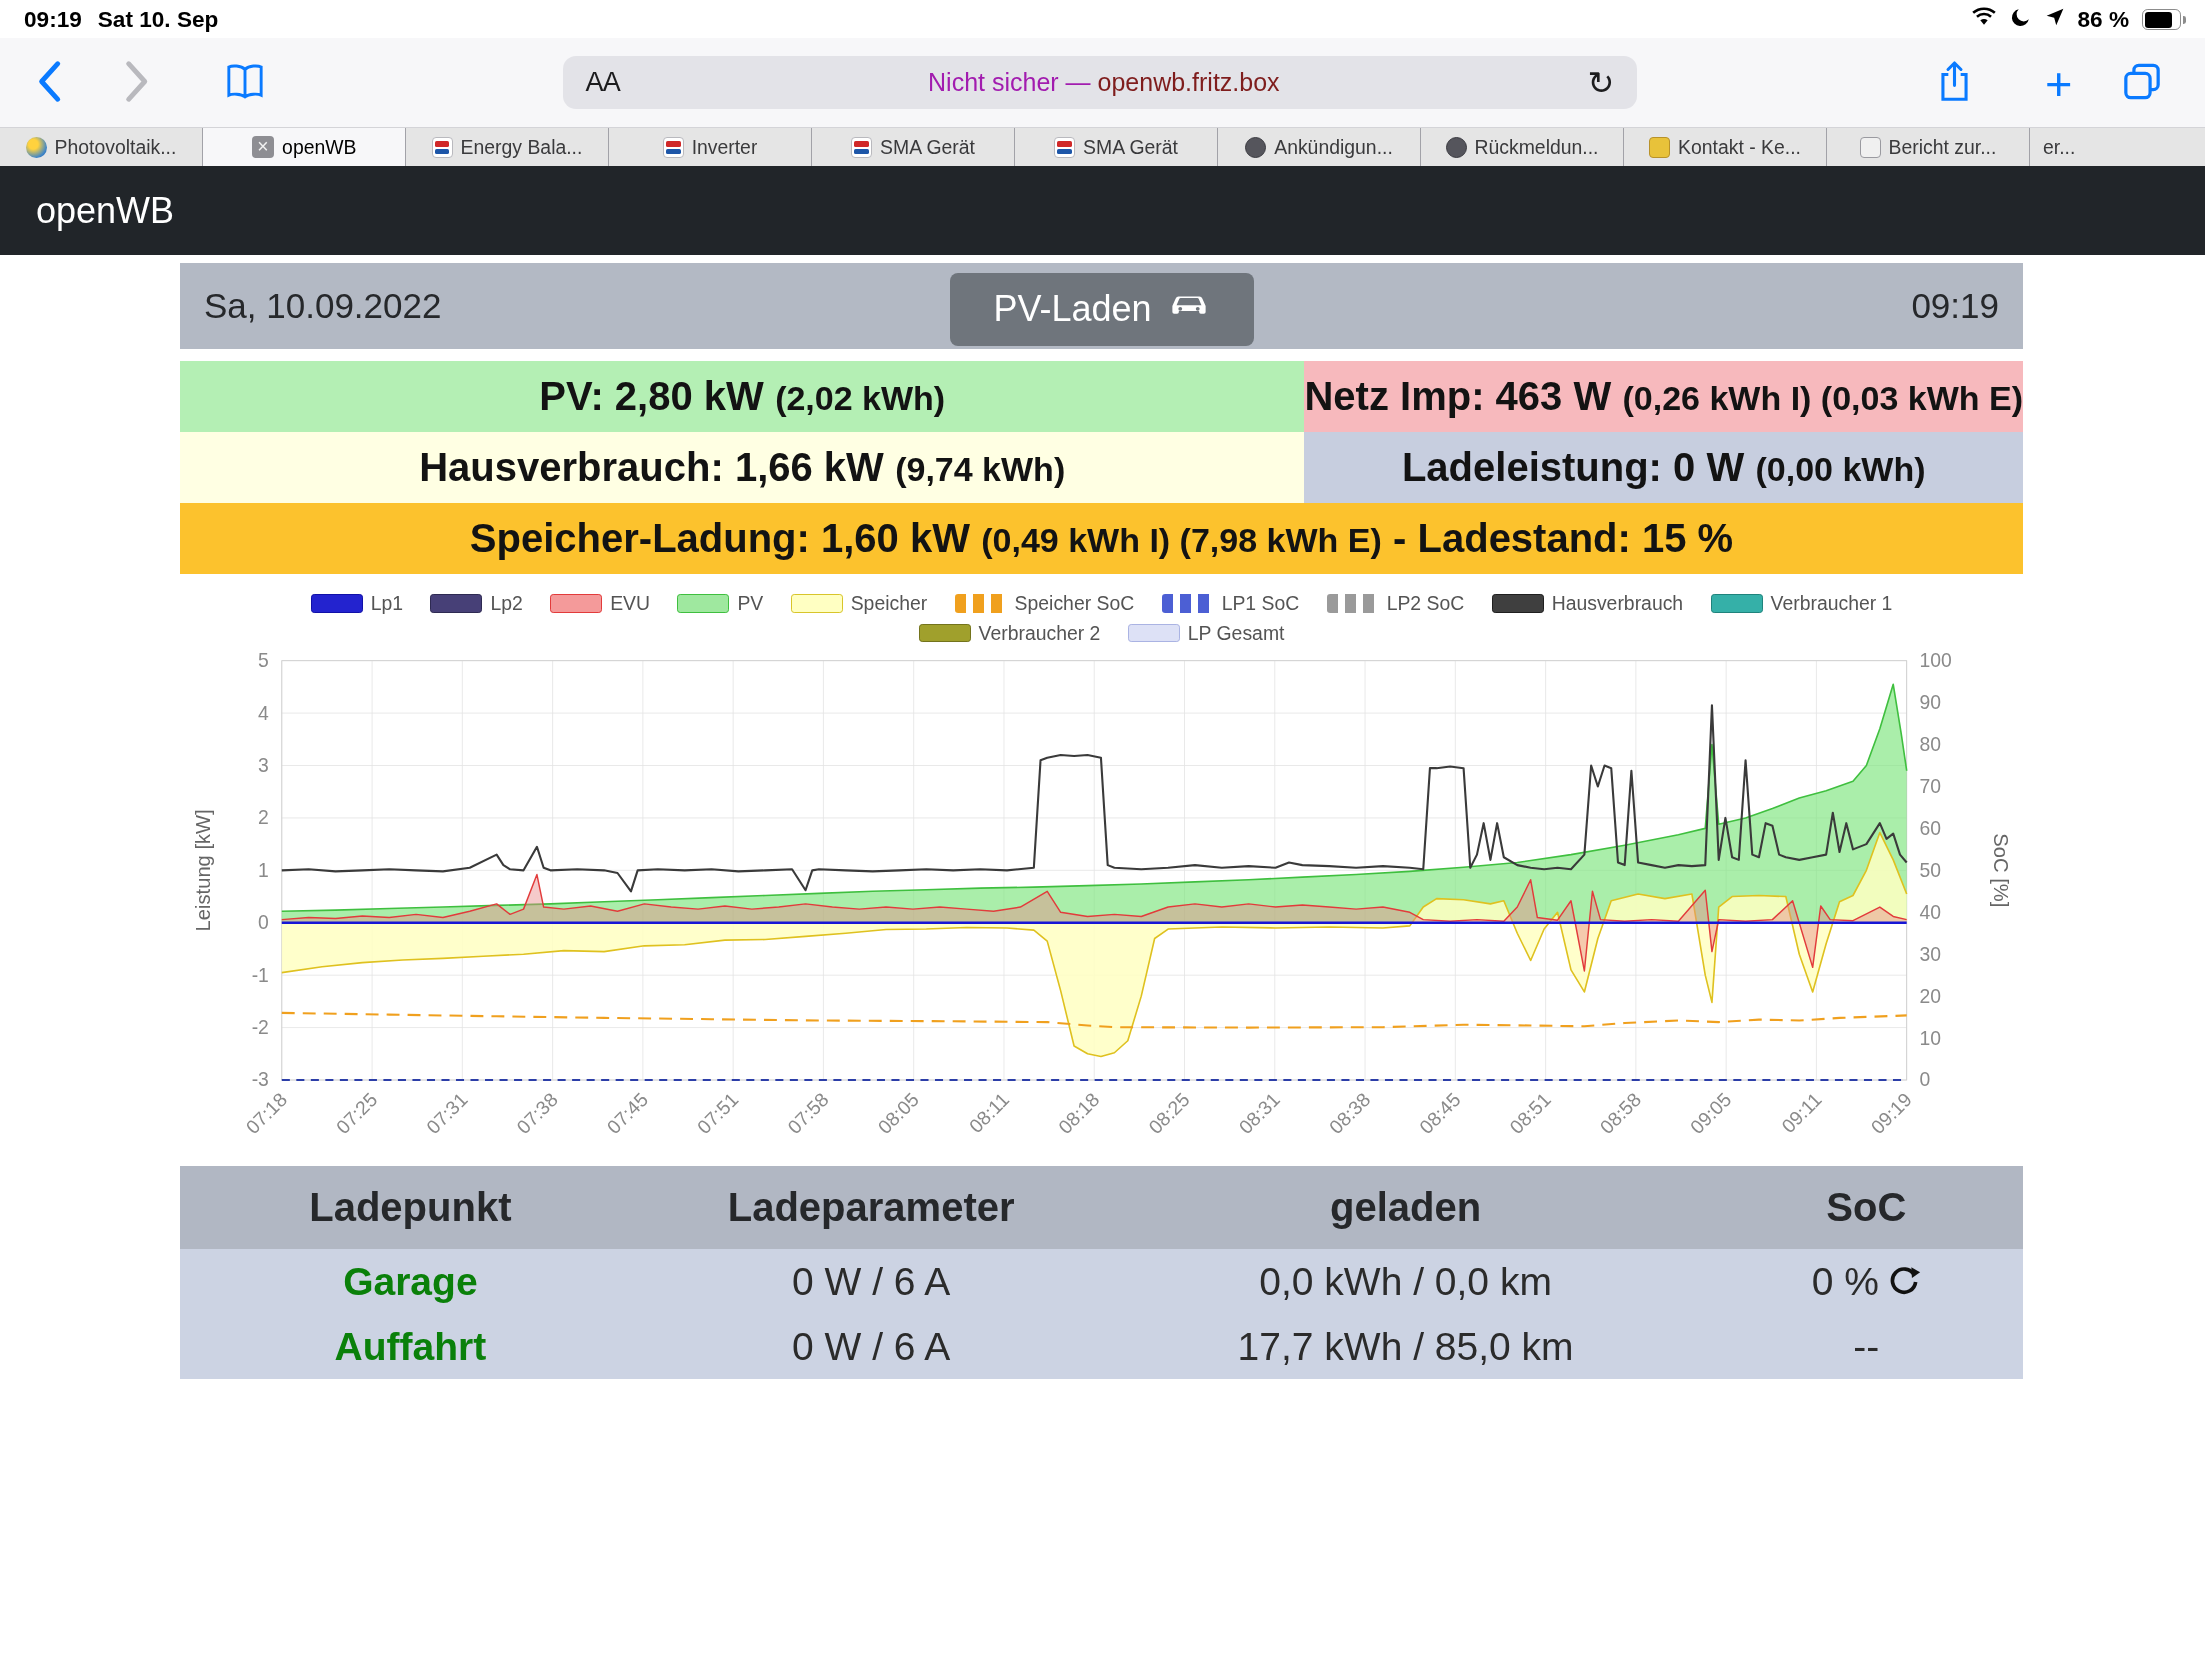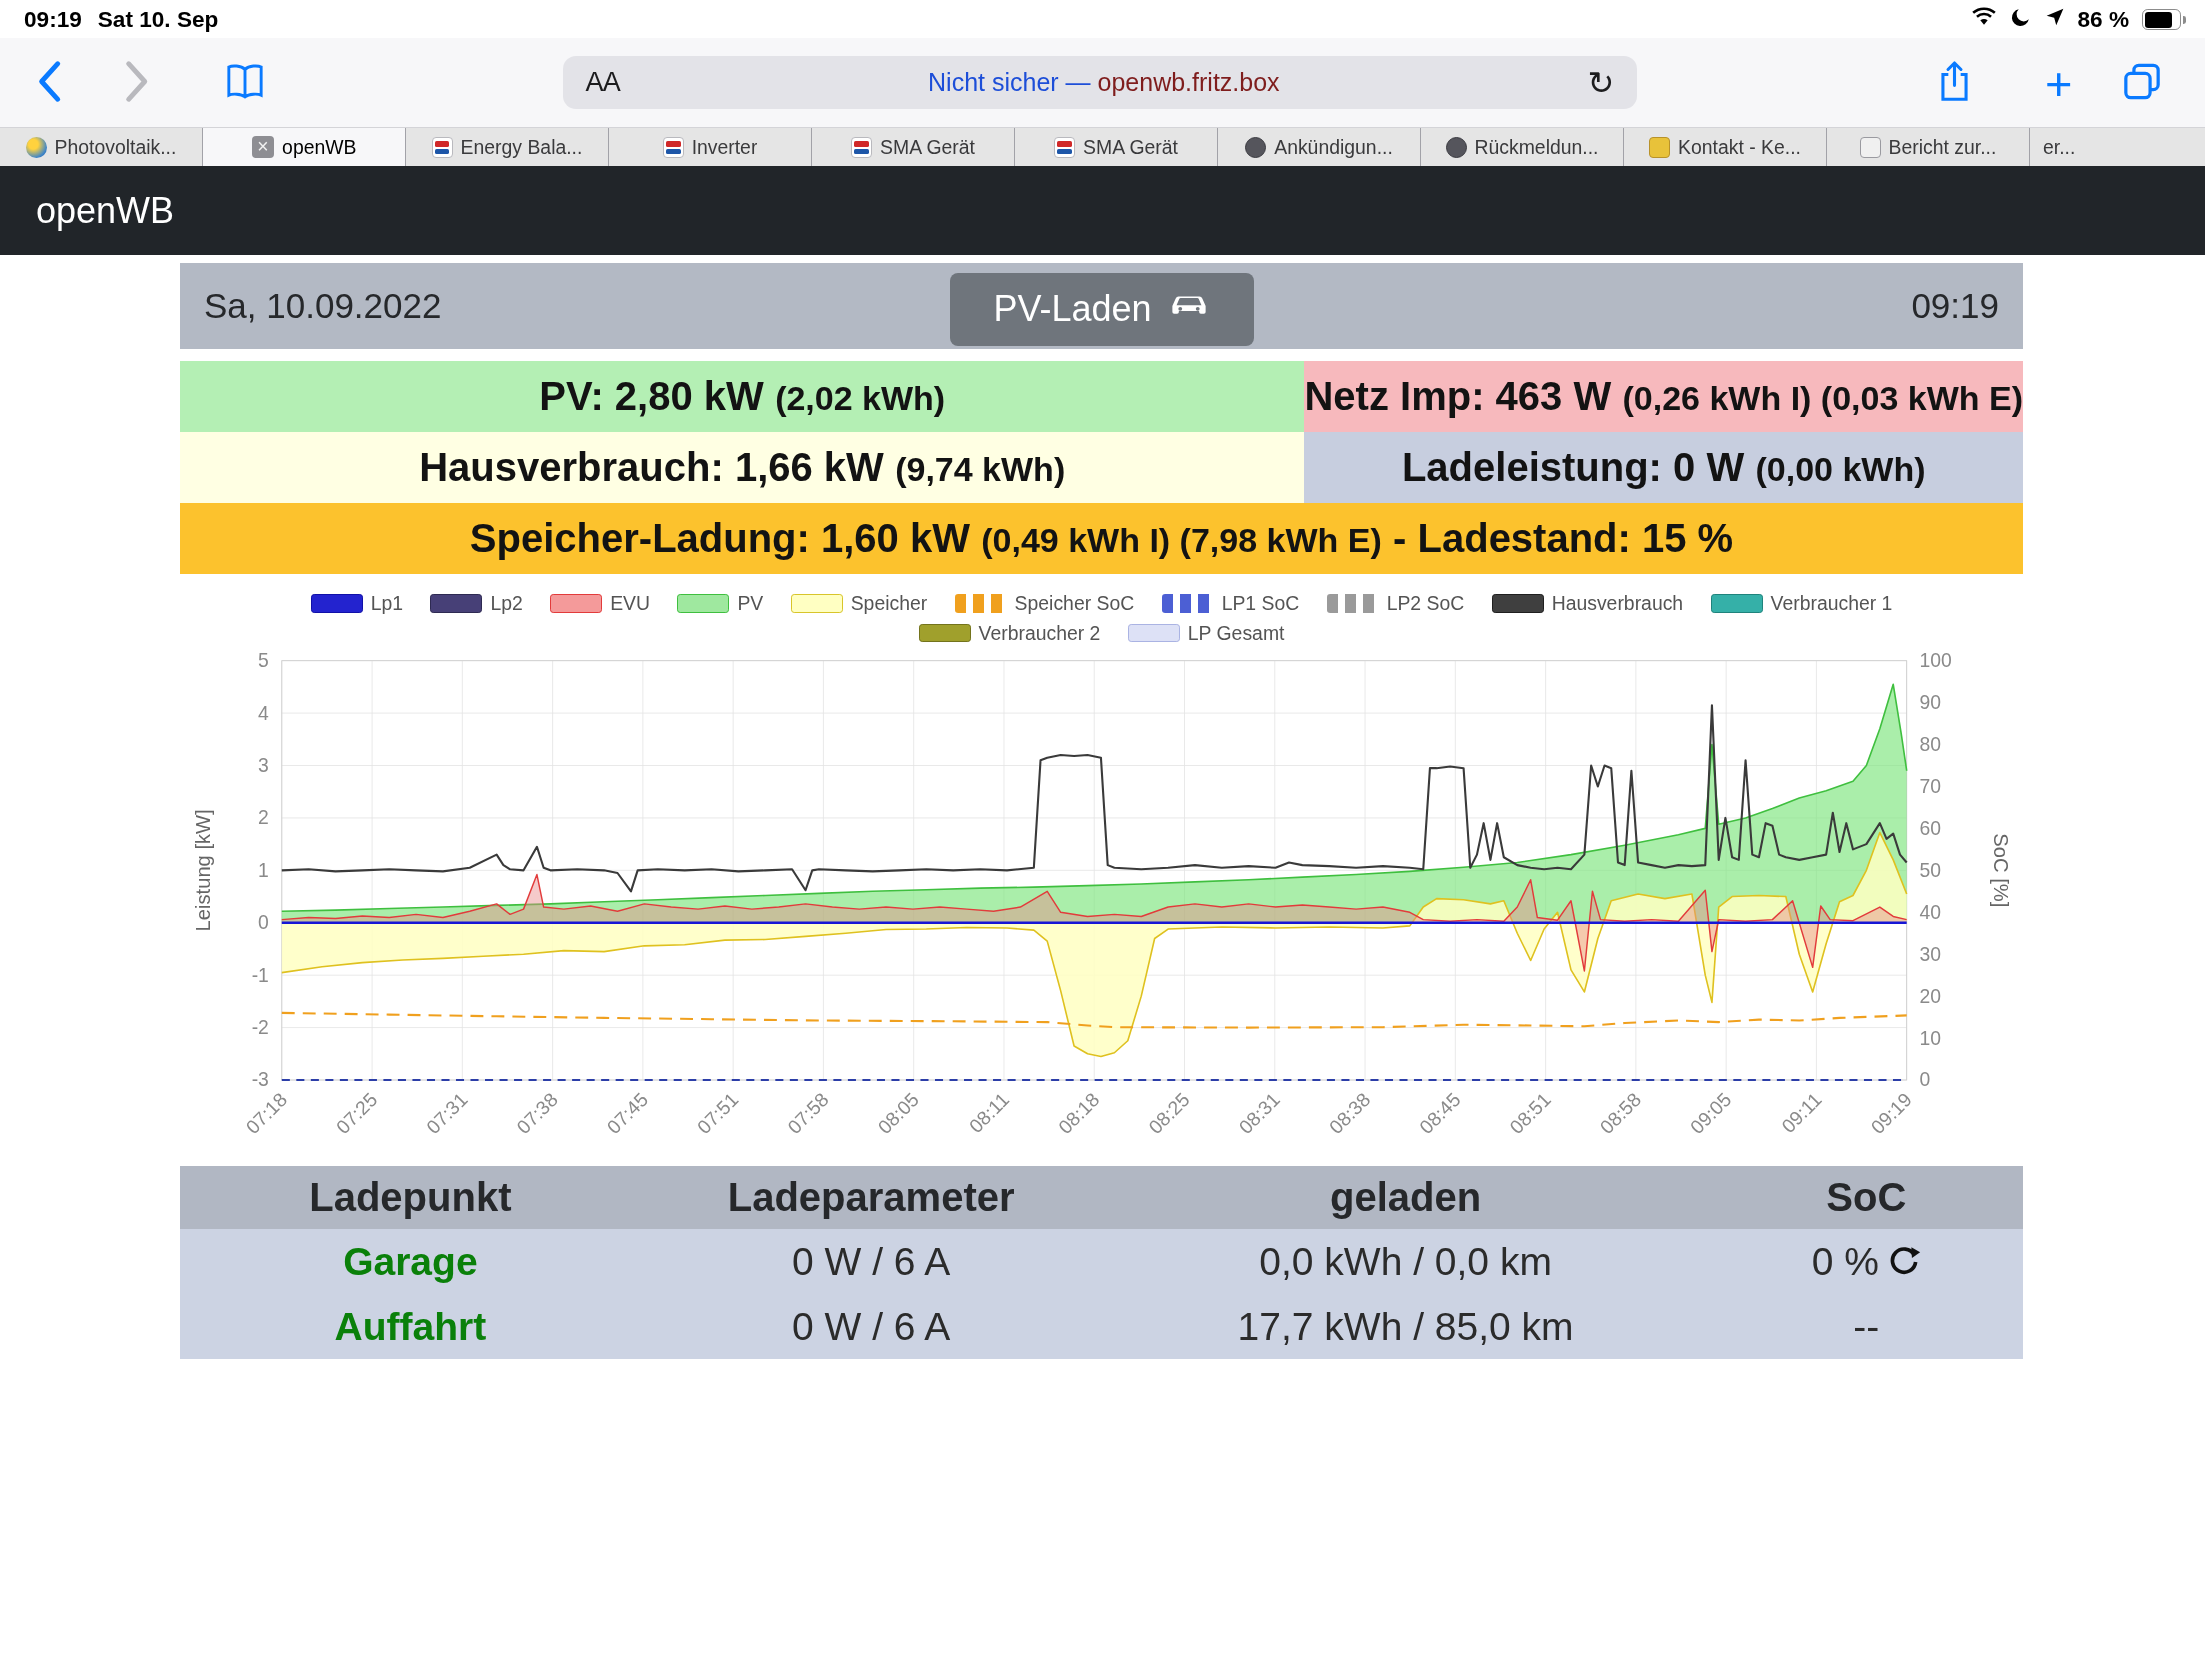--- a/index.html
+++ b/index.html
@@ -12,21 +12,21 @@
   .batt{width:37px;height:19.4px;border:1.6px solid rgba(0,0,0,.45);border-radius:5.7px;position:relative;}
   .batt-fill{position:absolute;left:1.6px;top:1.6px;bottom:1.6px;width:27.4px;background:#000;border-radius:3.2px;}
   .batt-tip{position:absolute;right:-5.7px;top:5.7px;width:3.2px;height:8px;background:rgba(0,0,0,.45);border-radius:0 2.4px 2.4px 0;}
 
   
   .toolbar{height:89px;background:#f7f7f9;position:relative;border-bottom:0.8px solid #d4d4d8;}
   .tb-icon{position:absolute;top:50%;transform:translateY(-50%);}
   .addr{position:absolute;left:563px;top:18px;width:1074px;height:53px;background:#e3e3e8;border-radius:13px;display:flex;align-items:center;padding:0 22.6px;box-sizing:border-box;}
   .aa{font-size:27px;color:#1c1c1e;letter-spacing:-0.8px;}
   .addr-center{flex:1;text-align:center;font-size:25px;white-space:nowrap;}
-  .secure{color:#1d4ed8;}
+  .secure{color:#a21caf;}
   .host{color:#7f1d1d;}
   .reload{font-size:32px;color:#1c1c1e;line-height:1;}
   .plus{font-size:47px;color:#0a7aff;font-weight:300;line-height:1;}
 
   
   .tab-strip{height:38px;background:#c7c7cc;display:flex;overflow:hidden;}
   .tab{width:203px;flex:0 0 auto;display:flex;align-items:center;justify-content:center;gap:8px;background:#e5e5e5;border-right:0.8px solid #a2a2a8;font-size:19.4px;color:#3a3a3c;box-sizing:border-box;overflow:hidden;white-space:nowrap;}
   .tab.active{background:#f7f7f9;color:#000;}
   .tab.partial{flex:1 1 auto;justify-content:flex-start;padding-left:13px;border-right:none;}
   .tab-title{overflow:hidden;text-overflow:ellipsis;}
@@ -67,21 +67,21 @@
 
   
   .chart-wrap{margin-top:4.8px;}
   #chart-svg{display:block;}
   #chart-svg text{font-family:"Liberation Sans",sans-serif;}
   .tick{font-size:24px;fill:#8a8a8a;}
   .axis-title{font-size:25px;fill:#666;}
 
   
   .lp-table{width:100%;border-collapse:collapse;margin-top:11.3px;text-align:center;}
-  .lp-table th{background:#b1b7c3;font-size:40px;font-weight:bold;color:#26282b;padding:9px 0;}
+  .lp-table th{background:#b1b7c3;font-size:40px;font-weight:bold;color:#26282b;padding:19px 0;}
   .lp-table td{background:#ccd3e3;font-size:39px;color:#2b2b2b;padding:10.5px 0;}
   .lp-table td.lp-name{color:#0a800a;font-weight:bold;}
   .soc-cell{display:flex;align-items:center;justify-content:center;gap:8px;}
 </style>
 </head>
 <body>
 
 <div class="status-bar">
   <div class="status-left">
     <span>09:19</span>

